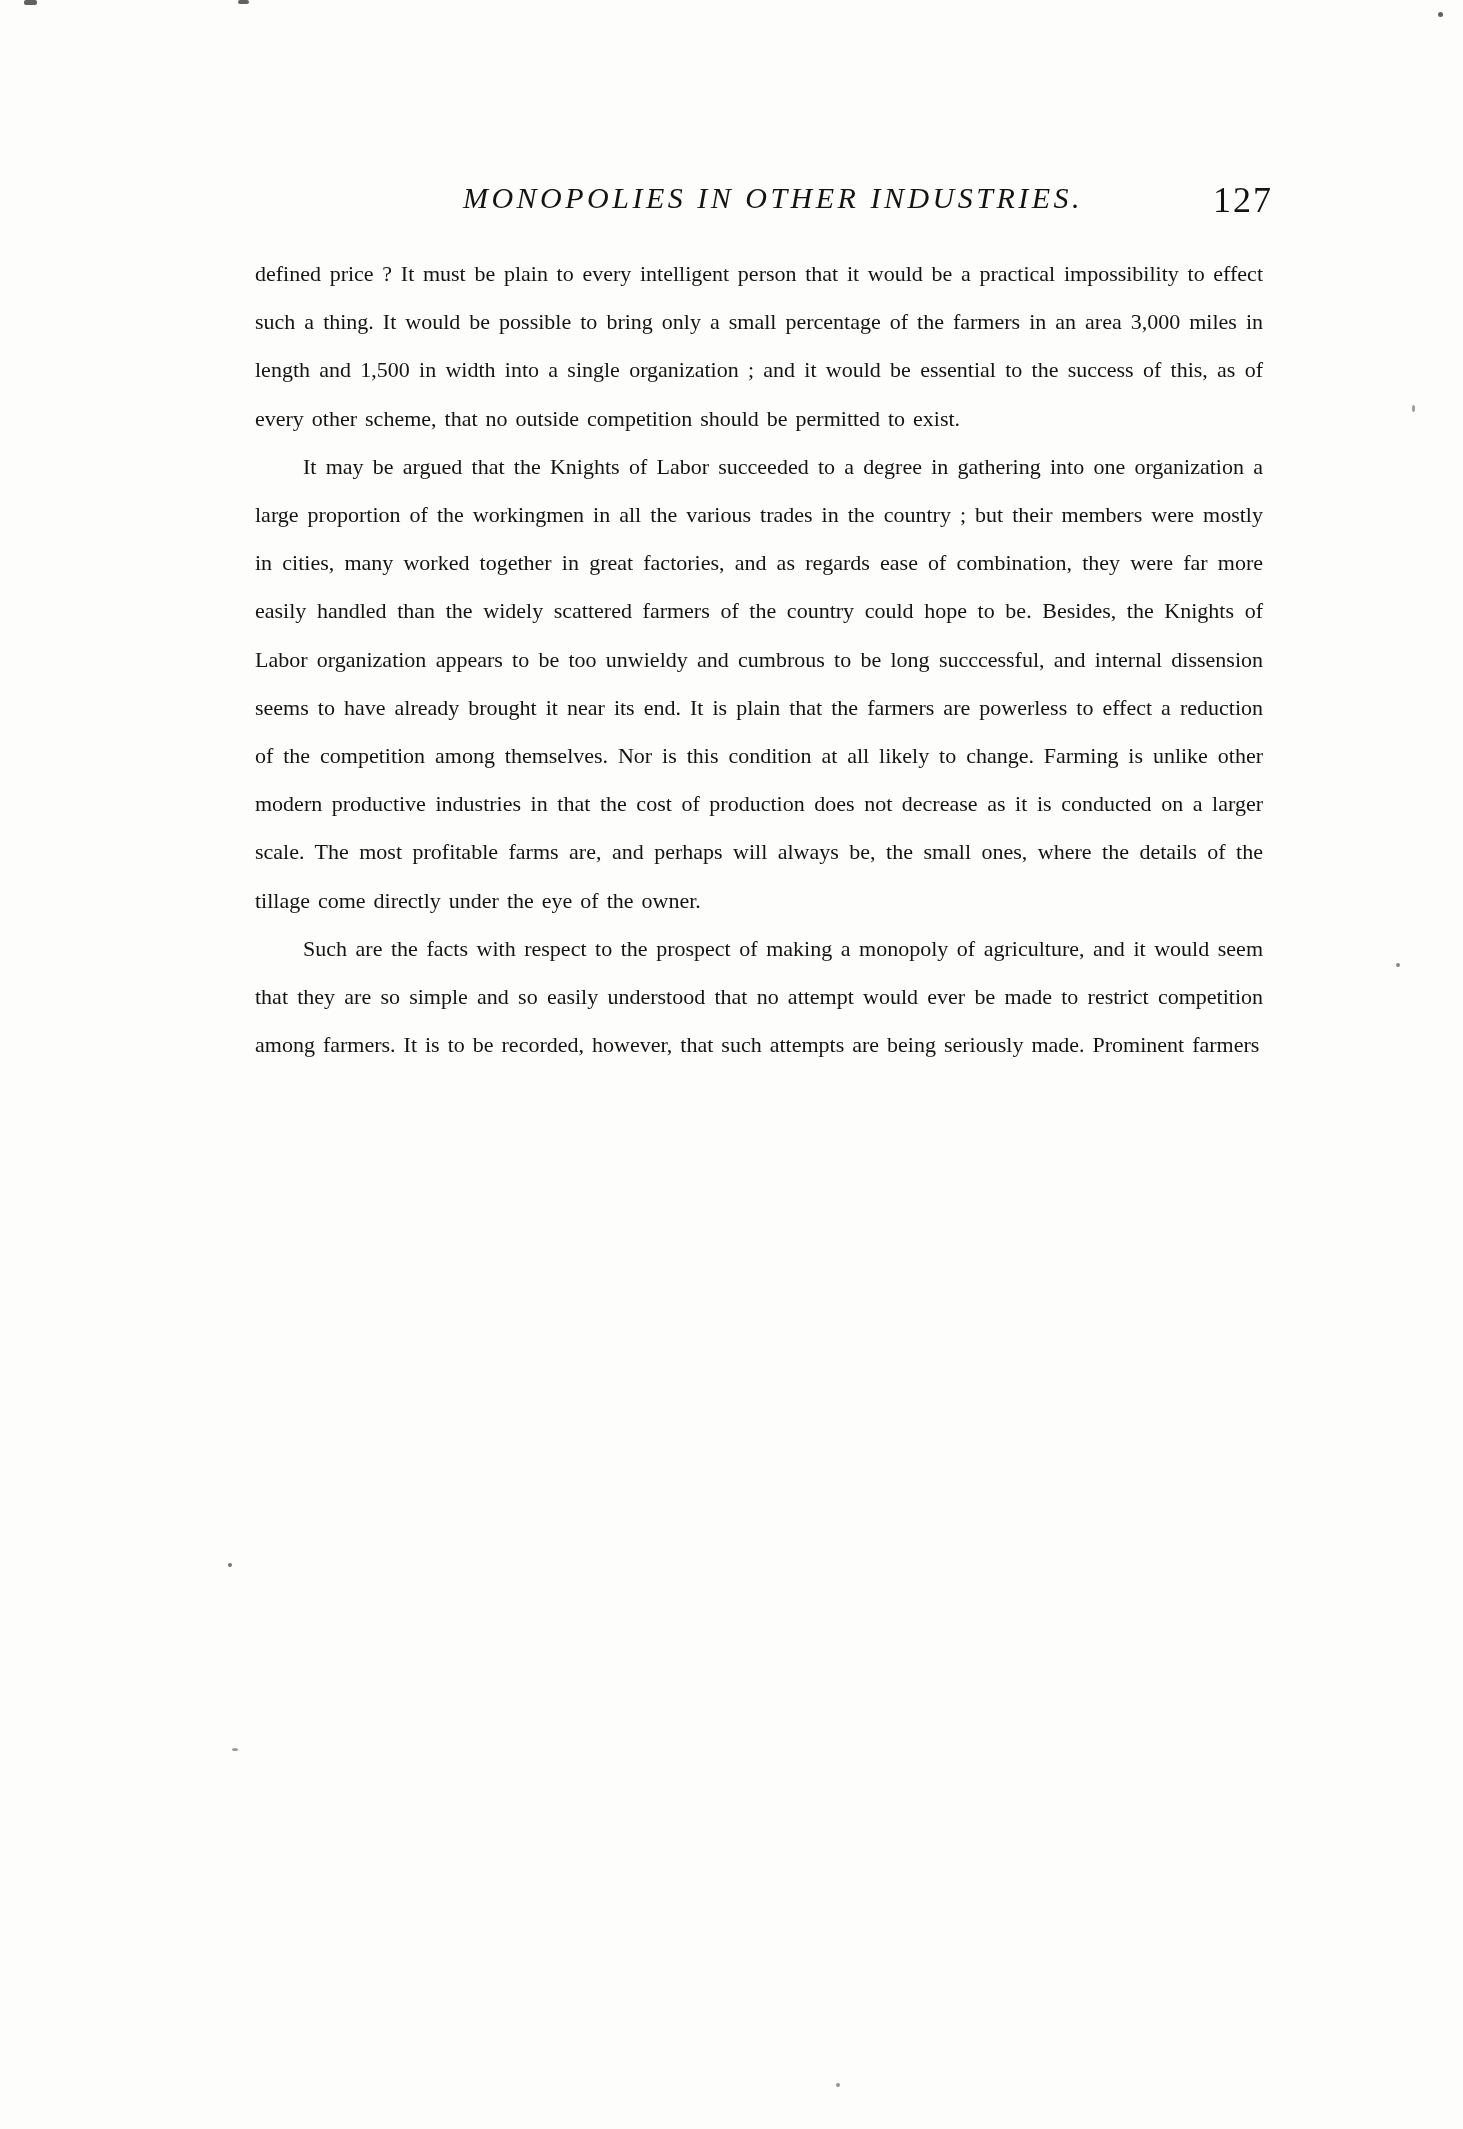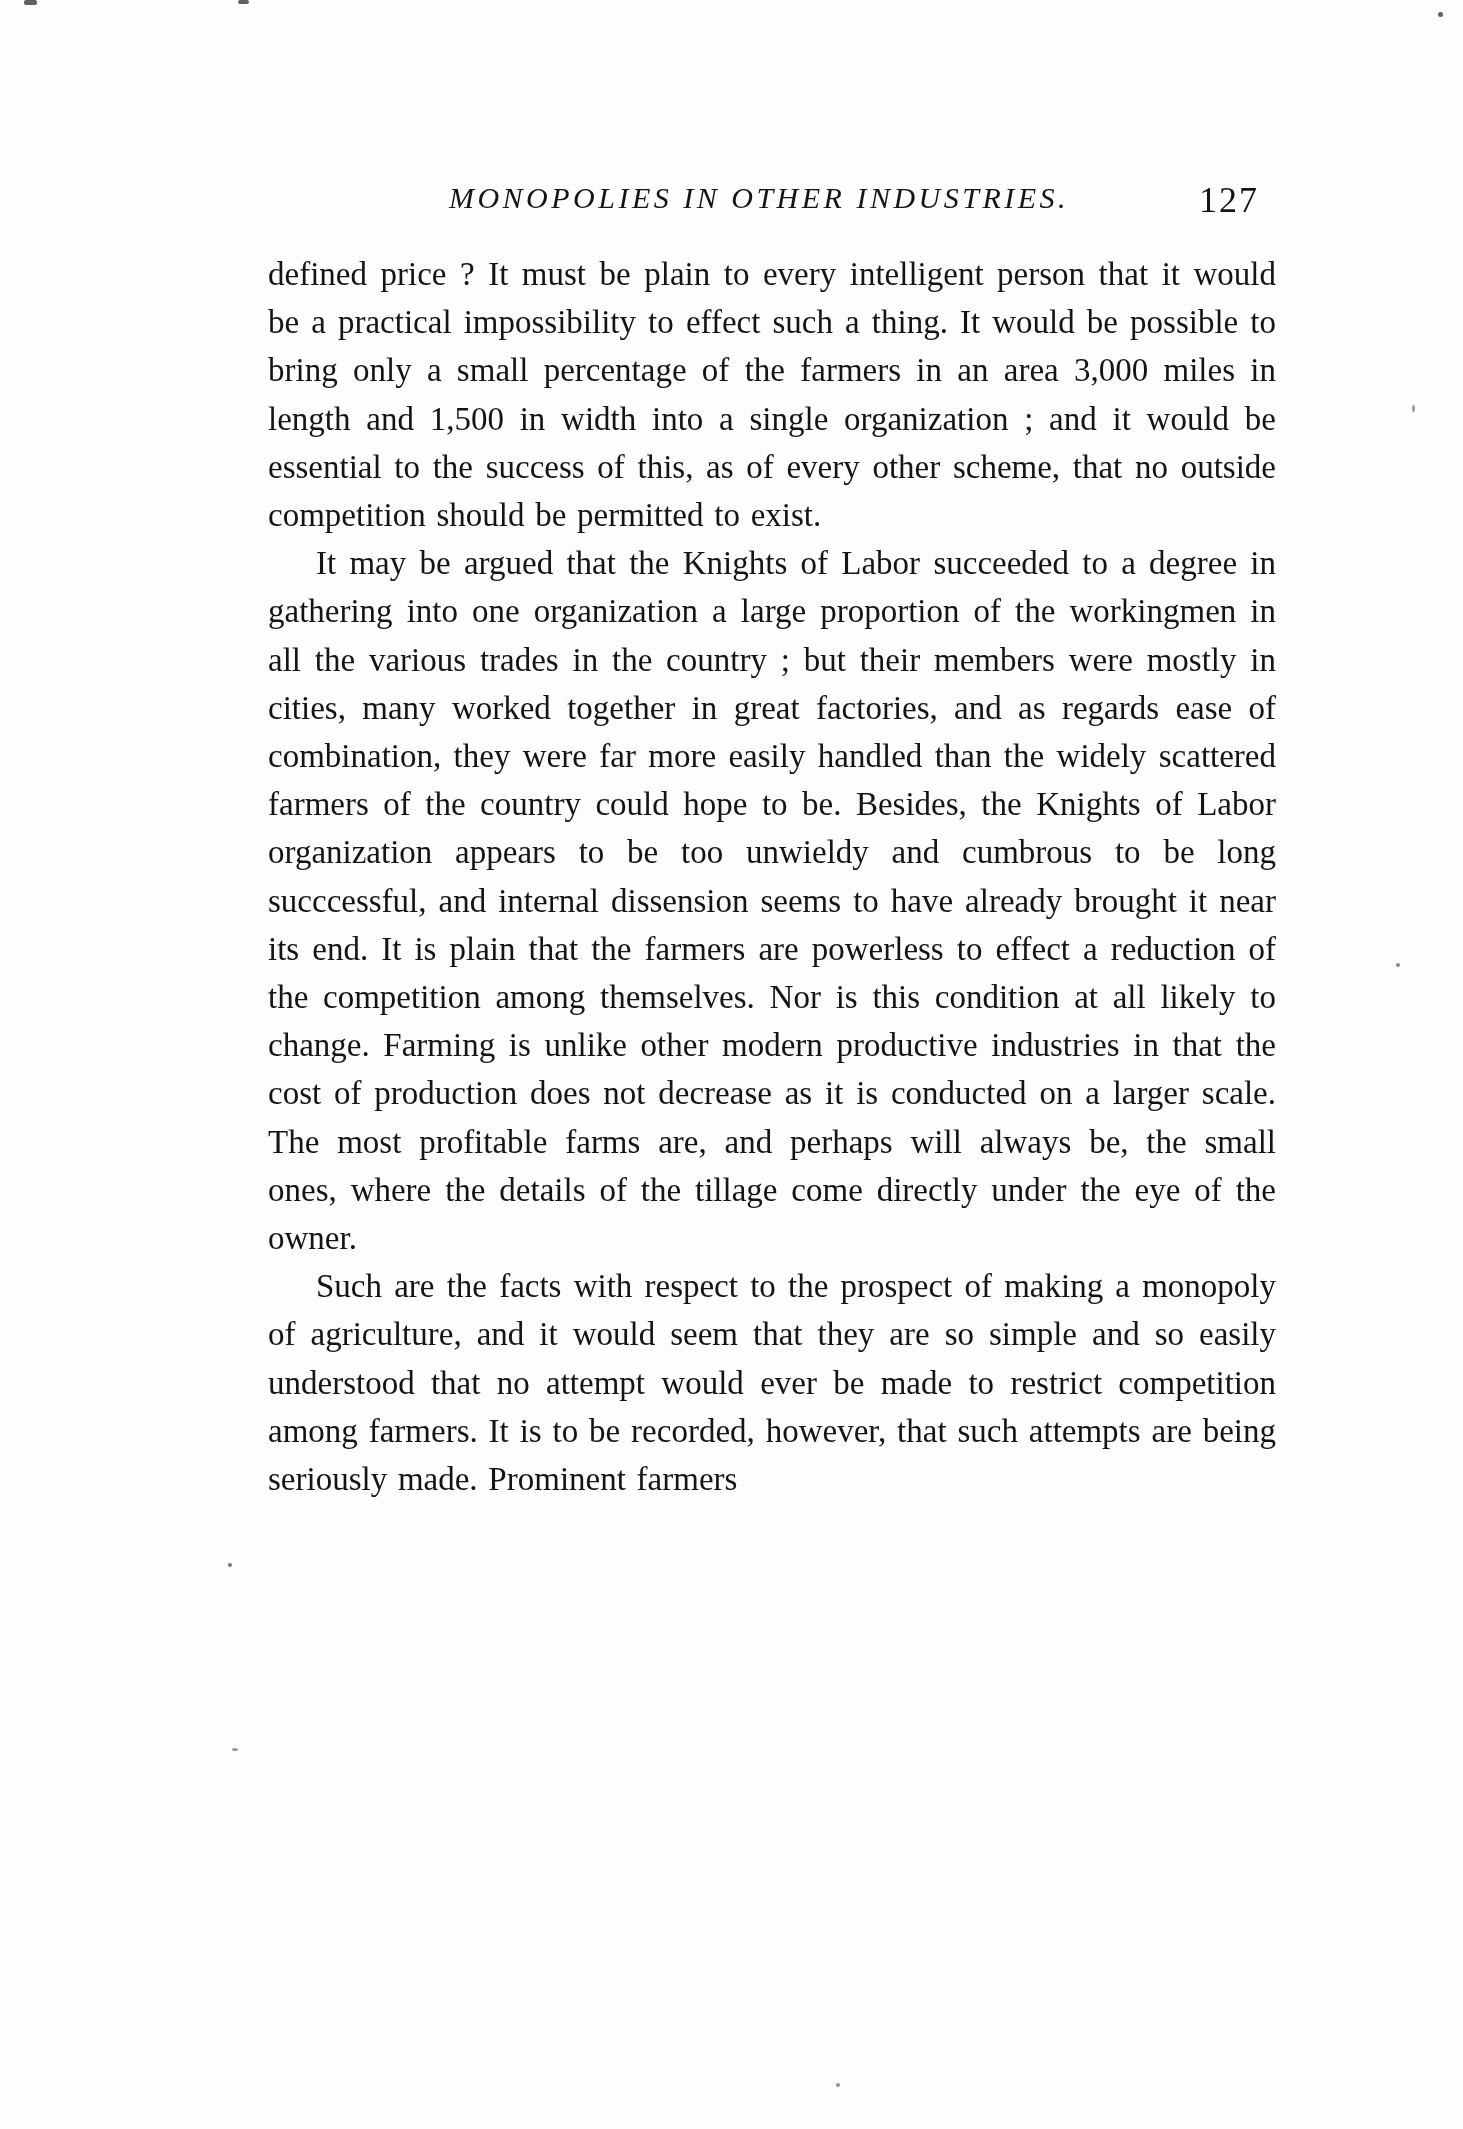--- a/index.html
+++ b/index.html
@@ -8,21 +8,21 @@
     width: 1463px;
     height: 2129px;
     background: #fdfdfc;
     font-family: "Liberation Serif", "DejaVu Serif", serif;
     color: #141414;
     overflow: hidden;
   }
   .running-header {
     position: absolute;
     top: 181px;
-    left: 255px;
+    left: 269px;
     width: 1008px;
     height: 42px;
   }
   .header-title {
     display: block;
     text-align: center;
     font-style: italic;
     font-size: 30px;
     letter-spacing: 3.5px;
     white-space: nowrap;
@@ -31,23 +31,23 @@
     position: absolute;
     right: 4px;
     top: -2px;
     font-size: 36px;
     letter-spacing: 2px;
     font-style: normal;
   }
   .content {
     position: absolute;
     top: 250px;
-    left: 268px;
+    left: 255px;
     width: 1008px;
-    font-size: 33px;
+    font-size: 22px;
     line-height: 48.2px;
     text-align: justify;
     word-spacing: 2.5px;
   }
   .content p { margin: 0; }
   .content p.indented { text-indent: 48px; }
   .speck {
     position: absolute;
     background: #3a3a3a;
     border-radius: 50%;

